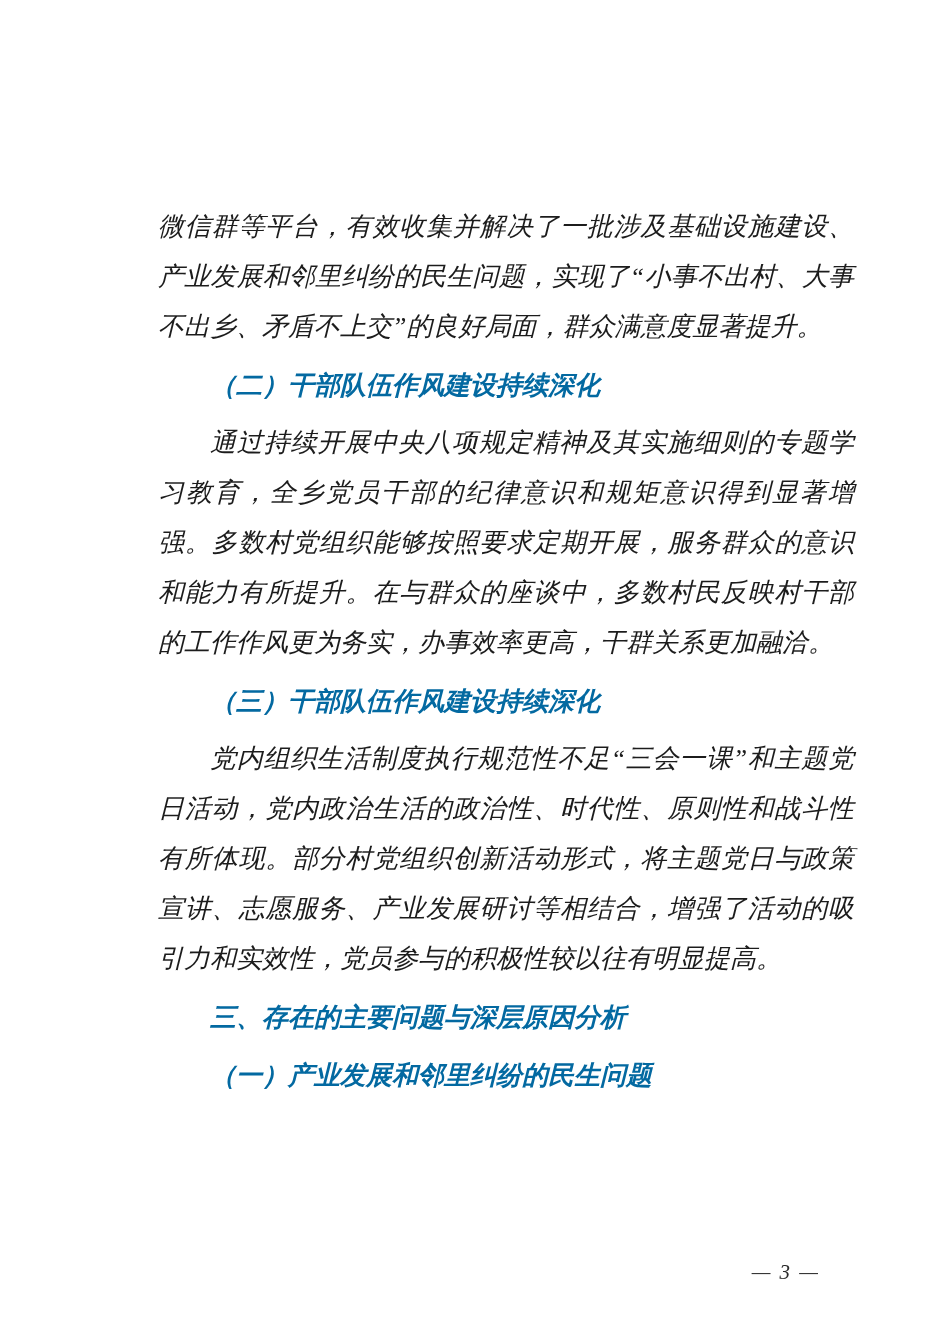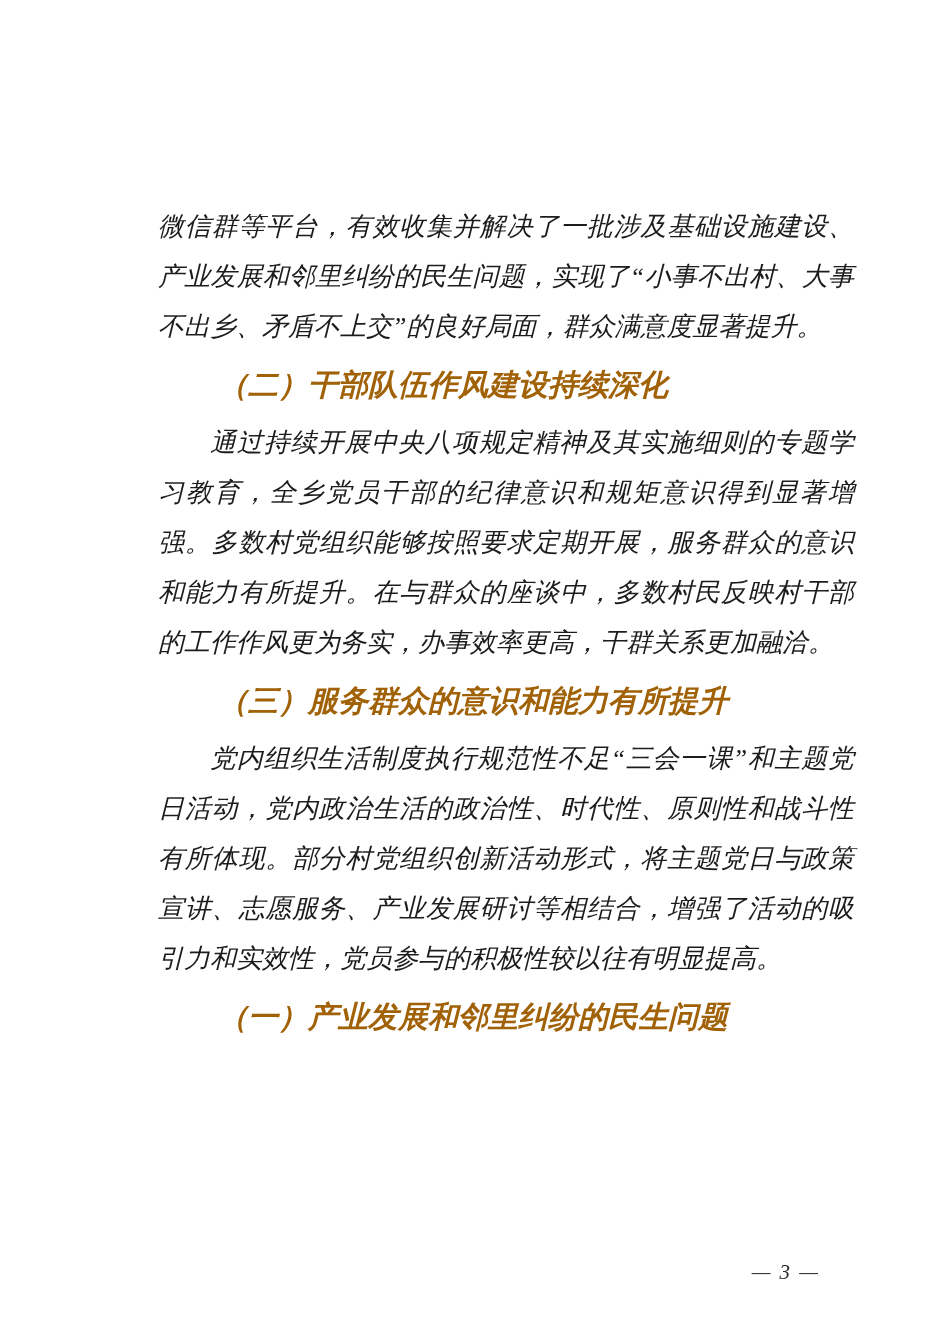--- a/index.html
+++ b/index.html
@@ -28,23 +28,23 @@
     text-align: justify;
     text-justify: inter-ideograph;
     text-indent: 2em;
   }
   .para.no-indent {
     text-indent: 0;
   }
   .heading {
     font-family: "Liberation Sans", "DejaVu Sans", sans-serif;
     font-weight: 700;
-    font-size: 30px;
+    font-size: 26px;
     line-height: 50px;
-    color: #a16207;
+    color: #0369a1;
     text-align: justify;
     text-indent: 2em;
   }
   .page-number {
     position: absolute;
     top: 1228px;
     right: 146px;
     font-family: "Liberation Serif", "DejaVu Serif", serif;
     font-size: 21px;
     letter-spacing: 2px;
@@ -55,23 +55,24 @@
 <body>
 
 <div class="page">
   <div class="doc-body">
     <p class="para no-indent">微信群等平台，有效收集并解决了一批涉及基础设施建设、产业发展和邻里纠纷的民生问题，实现了“小事不出村、大事不出乡、矛盾不上交”的良好局面，群众满意度显著提升。</p>
 
     <p class="heading">（二）干部队伍作风建设持续深化</p>
 
     <p class="para">通过持续开展中央八项规定精神及其实施细则的专题学习教育，全乡党员干部的纪律意识和规矩意识得到显著增强。多数村党组织能够按照要求定期开展，服务群众的意识和能力有所提升。在与群众的座谈中，多数村民反映村干部的工作作风更为务实，办事效率更高，干群关系更加融洽。</p>
 
-    <p class="heading">（三）服务群众的意识和能力有所提升</p>
+    <p class="heading">（三）干部队伍作风建设持续深化</p>
 
     <p class="para">党内组织生活制度执行规范性不足“三会一课”和主题党日活动，党内政治生活的政治性、时代性、原则性和战斗性有所体现。部分村党组织创新活动形式，将主题党日与政策宣讲、志愿服务、产业发展研讨等相结合，增强了活动的吸引力和实效性，党员参与的积极性较以往有明显提高。</p>
 
+    <p class="heading">三、存在的主要问题与深层原因分析</p>
 
 
     <p class="heading">（一）产业发展和邻里纠纷的民生问题</p>
   </div>
 
   <div class="page-number">— 3 —</div>
 </div>
 
 </body></html>

